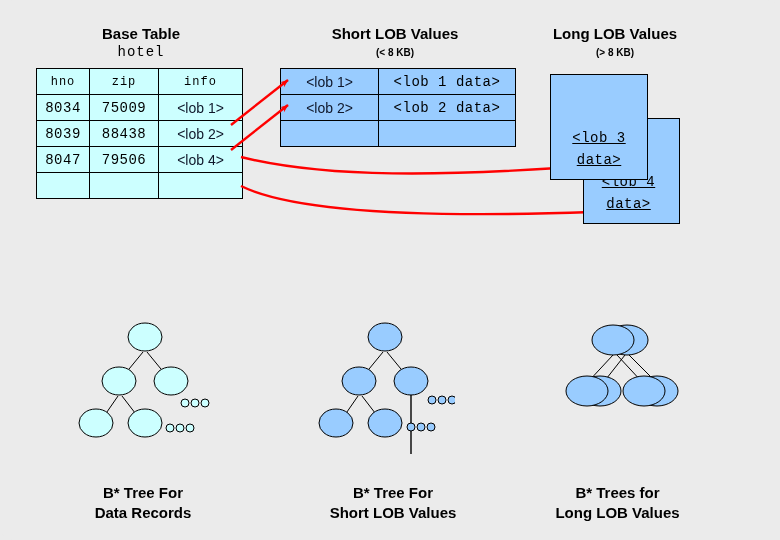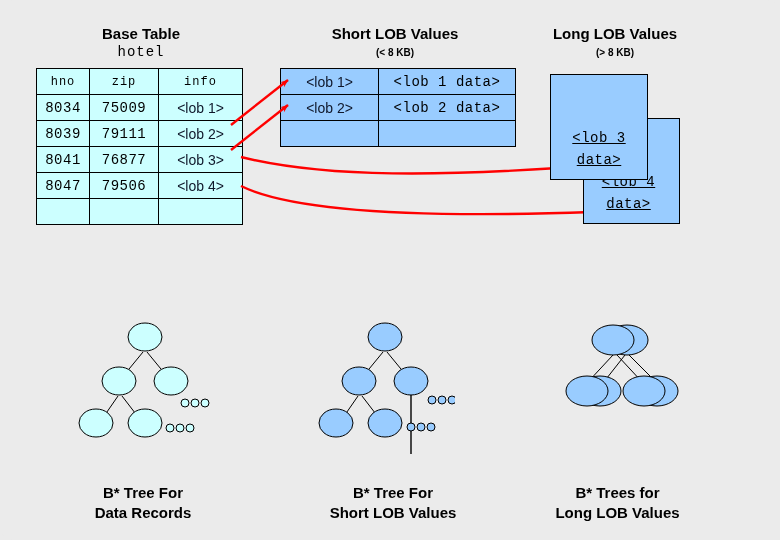--- a/index.html
+++ b/index.html
@@ -151,27 +151,22 @@
       <td class="monohdr" style="width:68px;">zip</td>
       <td class="monohdr" style="width:83px;">info</td>
     </tr>
     <tr>
       <td class="mono">8034</td>
       <td class="mono">75009</td>
       <td class="sansb">&lt;lob 1&gt;</td>
     </tr>
     <tr>
       <td class="mono">8039</td>
-      <td class="mono">79111</td>
+      <td class="mono">88438</td>
       <td class="sansb">&lt;lob 2&gt;</td>
-    </tr>
-    <tr>
-      <td class="mono">8041</td>
-      <td class="mono">76877</td>
-      <td class="sansb">&lt;lob 3&gt;</td>
     </tr>
     <tr>
       <td class="mono">8047</td>
       <td class="mono">79506</td>
       <td class="sansb">&lt;lob 4&gt;</td>
     </tr>
     <tr>
       <td class="tall"></td>
       <td class="tall"></td>
       <td class="tall"></td>

